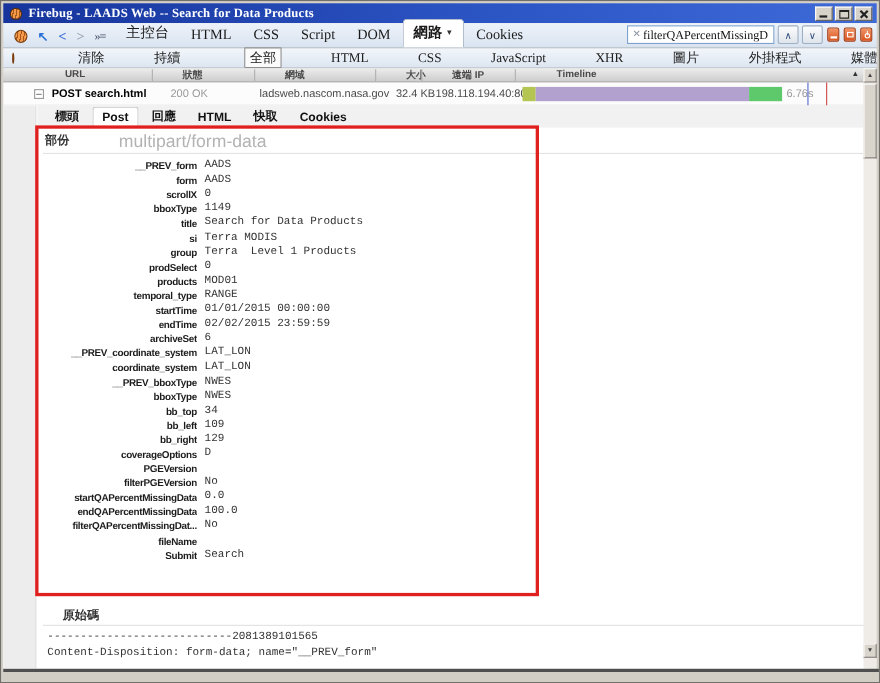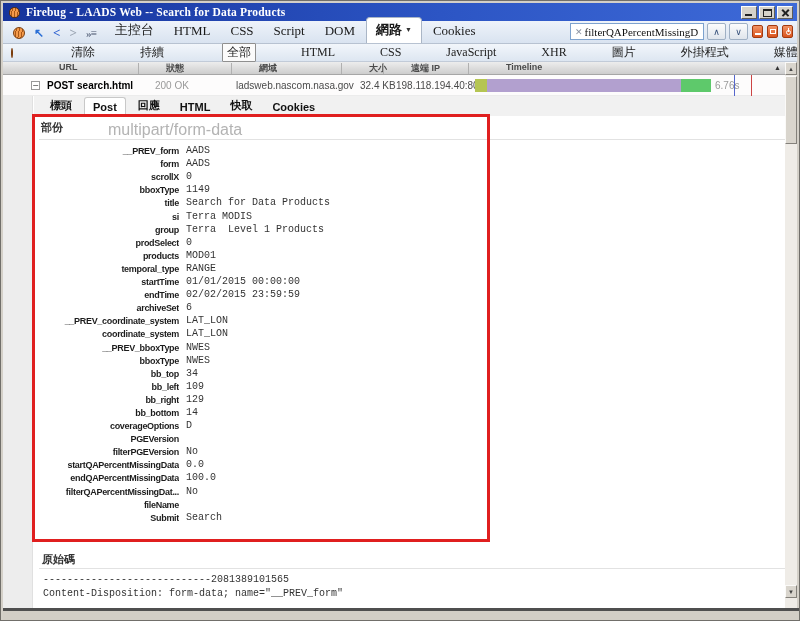--- a/index.html
+++ b/index.html
@@ -103,21 +103,21 @@
   .parts-label { position:absolute; left:38px; top:24px; font-size:11px; font-weight:bold; color:#333; }
   .parts-type  { position:absolute; left:105px; top:25px; font-size:16px; color:#b3b3b3; }
   .hsep1 { position:absolute; left:36px; top:43px; width:747px; height:1px; background:#e2e2e2; }
 
   .params { position:absolute; left:36px; top:47px; width:440px; }
   .param-row { display:flex; height:13.1px; align-items:flex-end; }
   .param-name { flex:0 0 140px; text-align:right; font-size:9px; font-weight:bold; color:#1c1c1c;
     letter-spacing:-0.3px; white-space:nowrap; overflow:hidden; }
   .param-value { margin-left:7px; font-family:"Liberation Mono", monospace; font-size:10px; color:#333; white-space:pre; }
 
-  .source-label { position:absolute; left:39px; top:456px; font-size:11px; font-weight:bold; color:#333; }
+  .source-label { position:absolute; left:54px; top:456px; font-size:11px; font-weight:bold; color:#333; }
   .hsep2 { position:absolute; left:36px; top:472px; width:747px; height:1px; background:#e2e2e2; }
   .source-lines { position:absolute; left:40px; top:477px; font-family:"Liberation Mono", monospace;
     font-size:10px; color:#333; line-height:13.5px; }
   .src-line { min-height:13.5px; white-space:pre; }
 
   
   .vscroll { position:absolute; right:2px; top:61px; width:12px; height:546px; background:#efece7; }
   .sbtn { position:absolute; left:0; width:12px; height:13px; background:#d9d5cd;
     border:1px solid; border-color:#fbfaf8 #84817b #84817b #fbfaf8;
     font-size:6px; color:#444; display:flex; align-items:center; justify-content:center; }
@@ -351,24 +351,20 @@
         <div class="param-row">
           <span class="param-name">bb_left</span>
           <span class="param-value">109</span>
         </div>
 
         <div class="param-row">
           <span class="param-name">bb_right</span>
           <span class="param-value">129</span>
         </div>
 
-        <div class="param-row">
-          <span class="param-name">bb_bottom</span>
-          <span class="param-value">14</span>
-        </div>
 
         <div class="param-row">
           <span class="param-name">coverageOptions</span>
           <span class="param-value">D</span>
         </div>
 
         <div class="param-row">
           <span class="param-name">PGEVersion</span>
           <span class="param-value"></span>
         </div>

